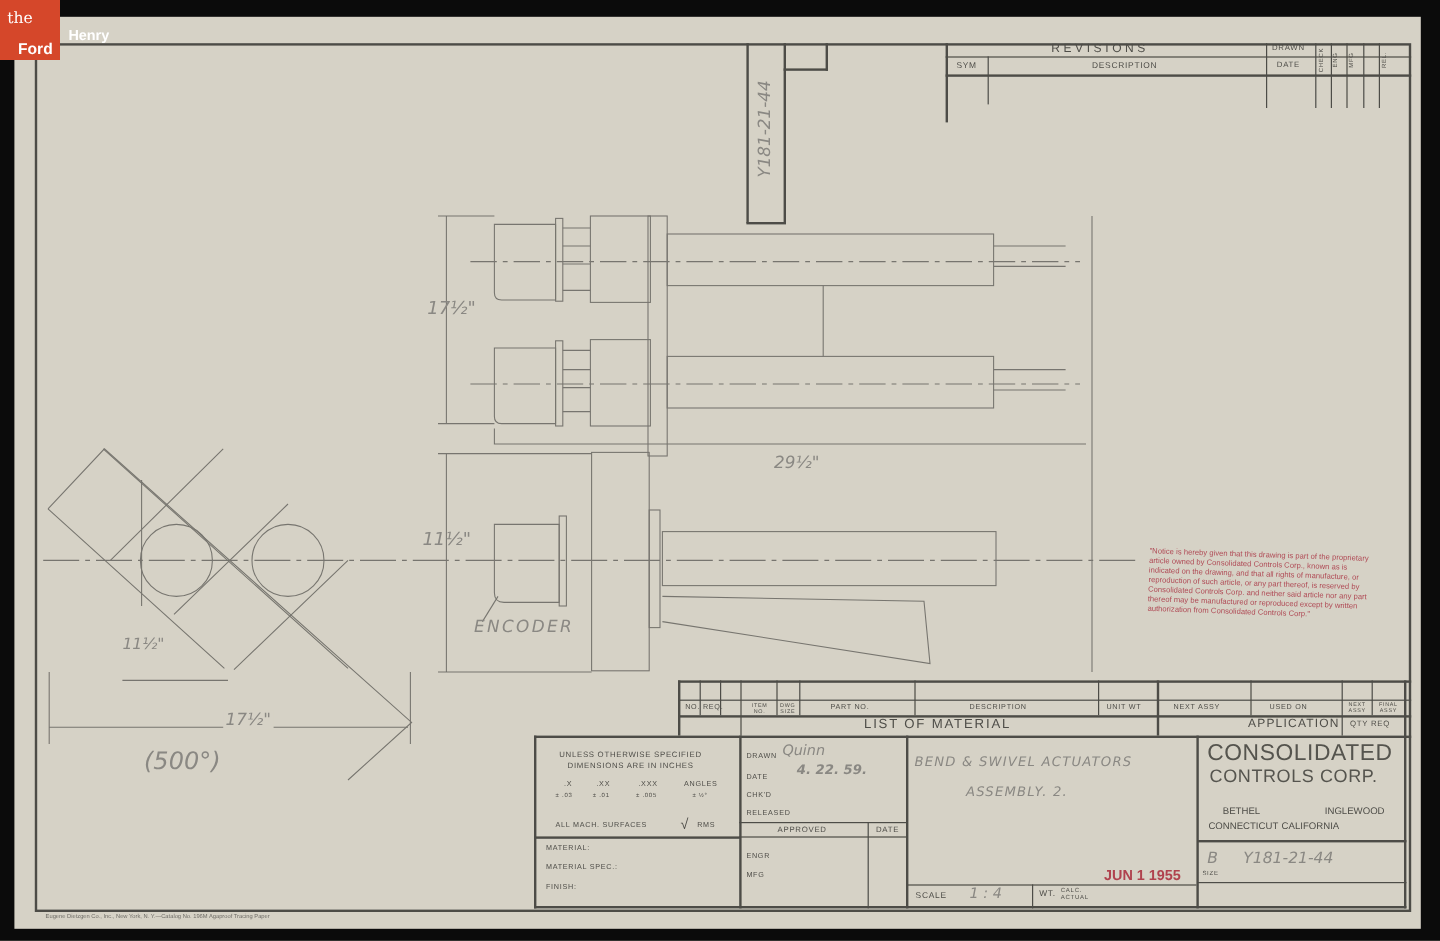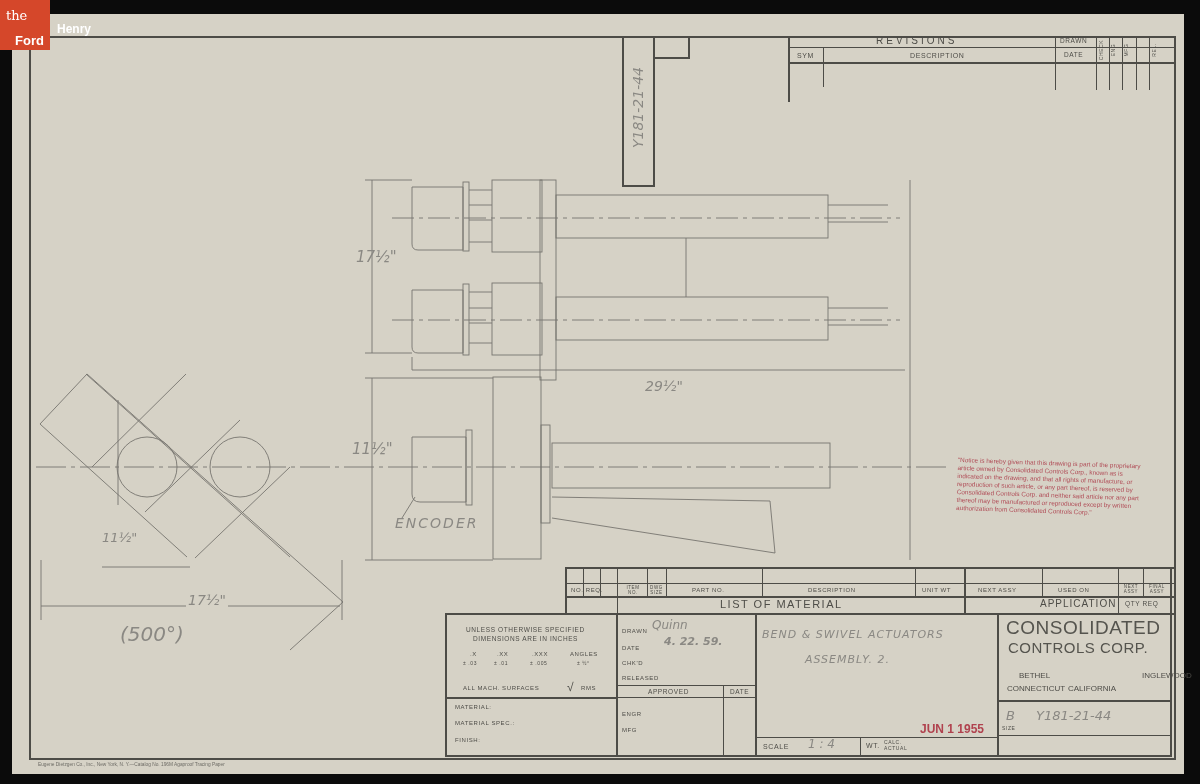--- a/index.html
+++ b/index.html
@@ -194,19 +194,19 @@
 <div class="t" style="left:763px;top:743px;font-size:7px;">SCALE</div>
 <div class="hand" style="left:808px;top:737px;font-size:12px;">1 : 4</div>
 <div class="t" style="left:866px;top:742px;font-size:7px;">WT.</div>
 <div class="t" style="left:884px;top:739px;font-size:5px;">CALC.</div>
 <div class="t" style="left:884px;top:745px;font-size:5px;">ACTUAL</div>
 
 <div class="t" style="left:1006px;top:617px;font-size:19px;letter-spacing:0.5px;color:#55544e;">CONSOLIDATED</div>
 <div class="t" style="left:1008px;top:639px;font-size:15px;letter-spacing:0.5px;color:#55544e;">CONTROLS CORP.</div>
 <div class="t" style="left:1019px;top:671px;font-size:8px;letter-spacing:0;">BETHEL</div>
 <div class="t" style="left:1007px;top:684px;font-size:8px;letter-spacing:0;">CONNECTICUT</div>
-<div class="t" style="left:1104px;top:671px;font-size:8px;letter-spacing:0;margin-left:38px;">INGLEWOOD</div>
+<div class="t" style="left:1104px;top:671px;font-size:8px;letter-spacing:0;">INGLEWOOD</div>
 <div class="t" style="left:1068px;top:684px;font-size:8px;letter-spacing:0;">CALIFORNIA</div>
 <div class="hand" style="left:1006px;top:708px;font-size:13px;">B</div>
 <div class="t" style="left:1002px;top:725px;font-size:5px;">SIZE</div>
 <div class="hand" style="left:1036px;top:708px;font-size:13px;">Y181-21-44</div>
 
 <div class="footer">Eugene Dietzgen Co., Inc., New York, N. Y.—Catalog No. 196M Agaproof Tracing Paper</div>
 
 </body></html>

